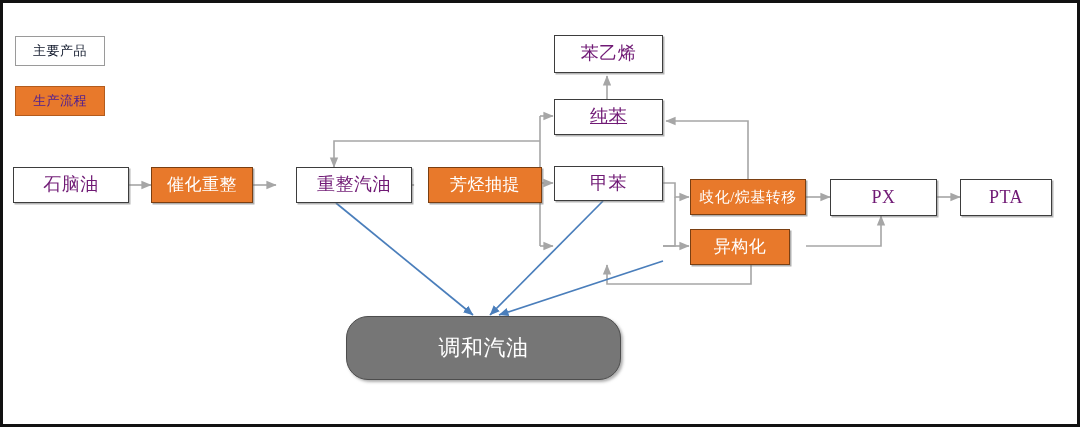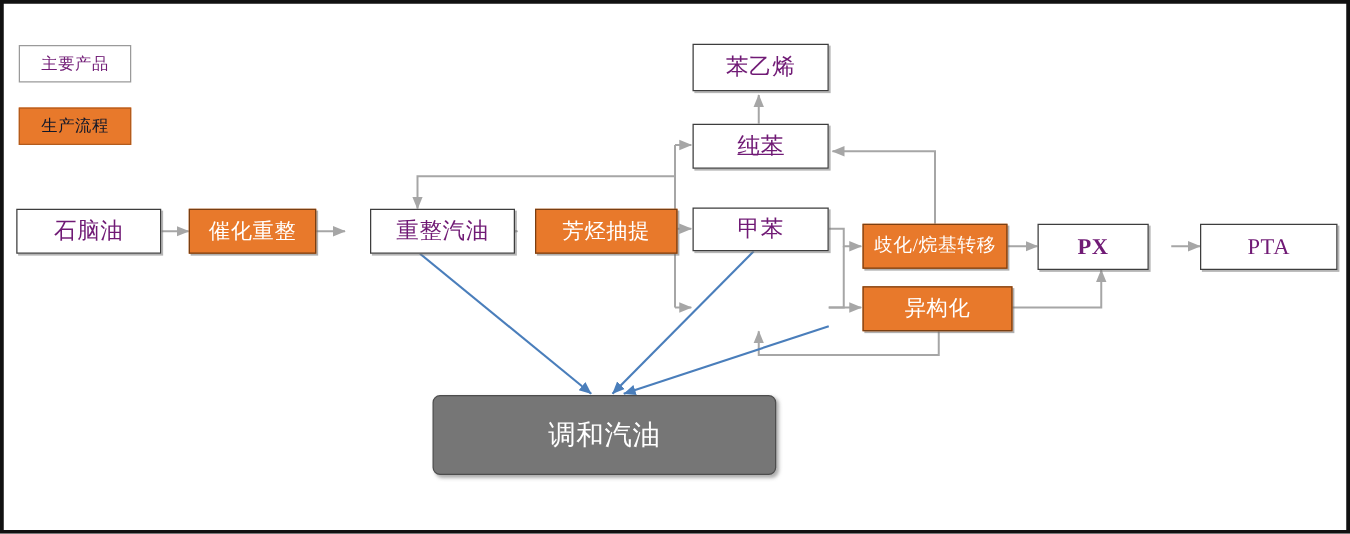--- a/index.html
+++ b/index.html
@@ -47,41 +47,41 @@
   .node-orange {
     background: #E8792B;
     border: 1.5px solid #7a3f12;
     color: #ffffff;
     box-shadow: 1.5px 1.5px 0 rgba(110,110,110,0.55);
   }
   .node-gray {
     background: #767676;
     border: 1.5px solid #4d4d4d;
     color: #ffffff;
-    border-radius: 6px;
+    border-radius: 22px;
     box-shadow: 2px 2px 3px rgba(120,120,120,0.6);
   }
   .legend-box {
     position: absolute;
     box-sizing: border-box;
     display: flex;
     align-items: center;
     justify-content: center;
     font-size: 13px;
     letter-spacing: 0.5px;
   }
   .legend-white {
     background: #ffffff;
     border: 1.2px solid #9a9a9a;
-    color: #701a75;
+    color: #0f172a;
   }
   .legend-orange {
     background: #E8792B;
     border: 1.2px solid #b35b1c;
-    color: #0f172a;
+    color: #4c1d95;
   }
   .fs-18 { font-size: 18px; }
   .fs-17 { font-size: 17px; }
   .fs-15 { font-size: 15px; }
   .fs-22 { font-size: 22px; }
 </style>
 </head>
 <body>
 
 <div id="frame">
@@ -170,29 +170,29 @@
 
   <div class="node node-white fs-18" style="left:551px; top:163px; width:109px; height:35px;">
     <span>甲苯</span>
   </div>
 
 
   <div class="node node-orange fs-15" style="left:687px; top:176px; width:116px; height:36px;">
     <span>歧化/烷基转移</span>
   </div>
 
-  <div class="node node-orange fs-17" style="left:687px; top:226px; width:120px; height:36px;">
+  <div class="node node-orange fs-17" style="left:687px; top:226px; width:100px; height:36px;">
     <span>异构化</span>
   </div>
 
-  <div class="node node-white fs-18" style="left:827px; top:176px; width:89px; height:37px;font-weight:bold;">
+  <div class="node node-white fs-18" style="left:827px; top:176px; width:107px; height:37px;">
     <span>PX</span>
   </div>
 
-  <div class="node node-white fs-18" style="left:957px; top:176px; width:110px; height:37px;">
+  <div class="node node-white fs-18" style="left:957px; top:176px; width:92px; height:37px;">
     <span>PTA</span>
   </div>
 
   <div class="node node-gray fs-22" style="left:343px; top:313px; width:275px; height:64px;">
     <span>调和汽油</span>
   </div>
 
 </div>
 
 </body></html>

